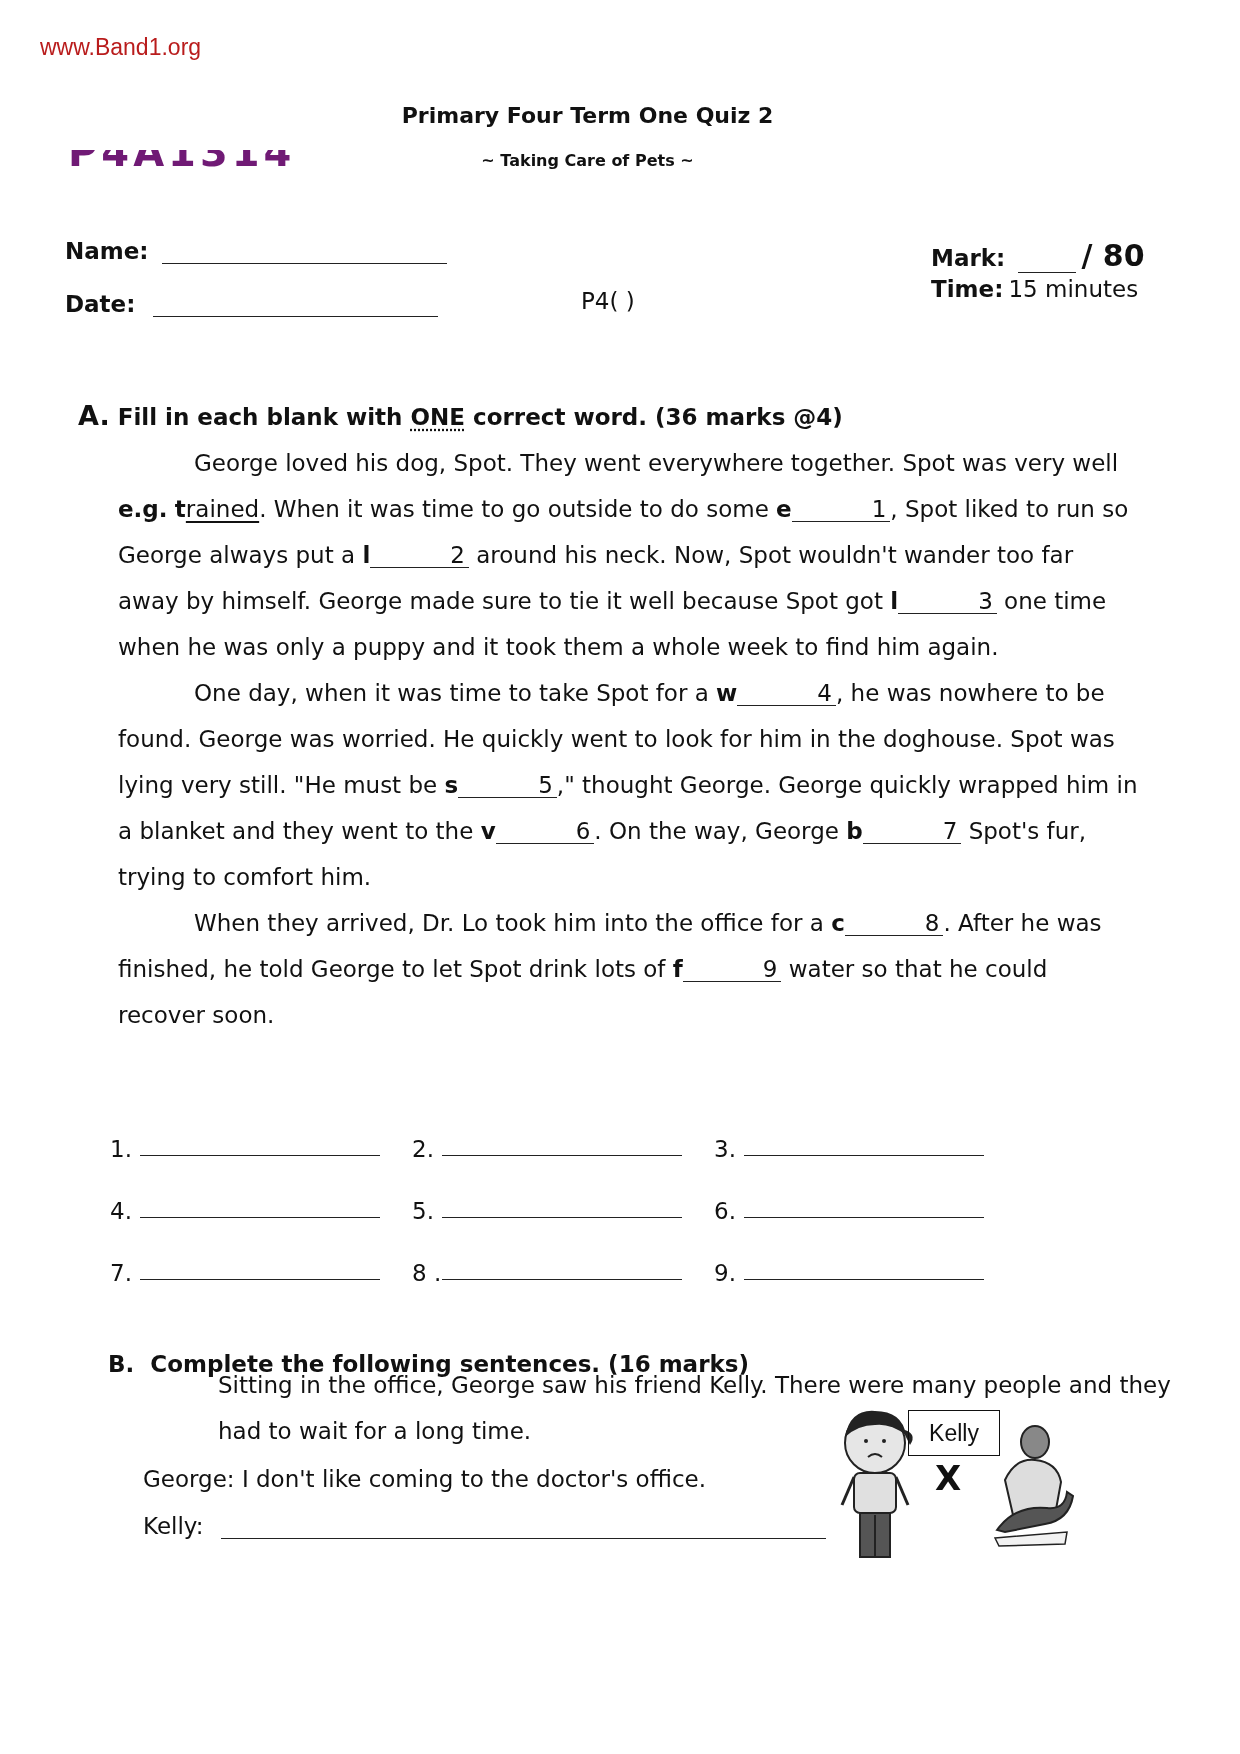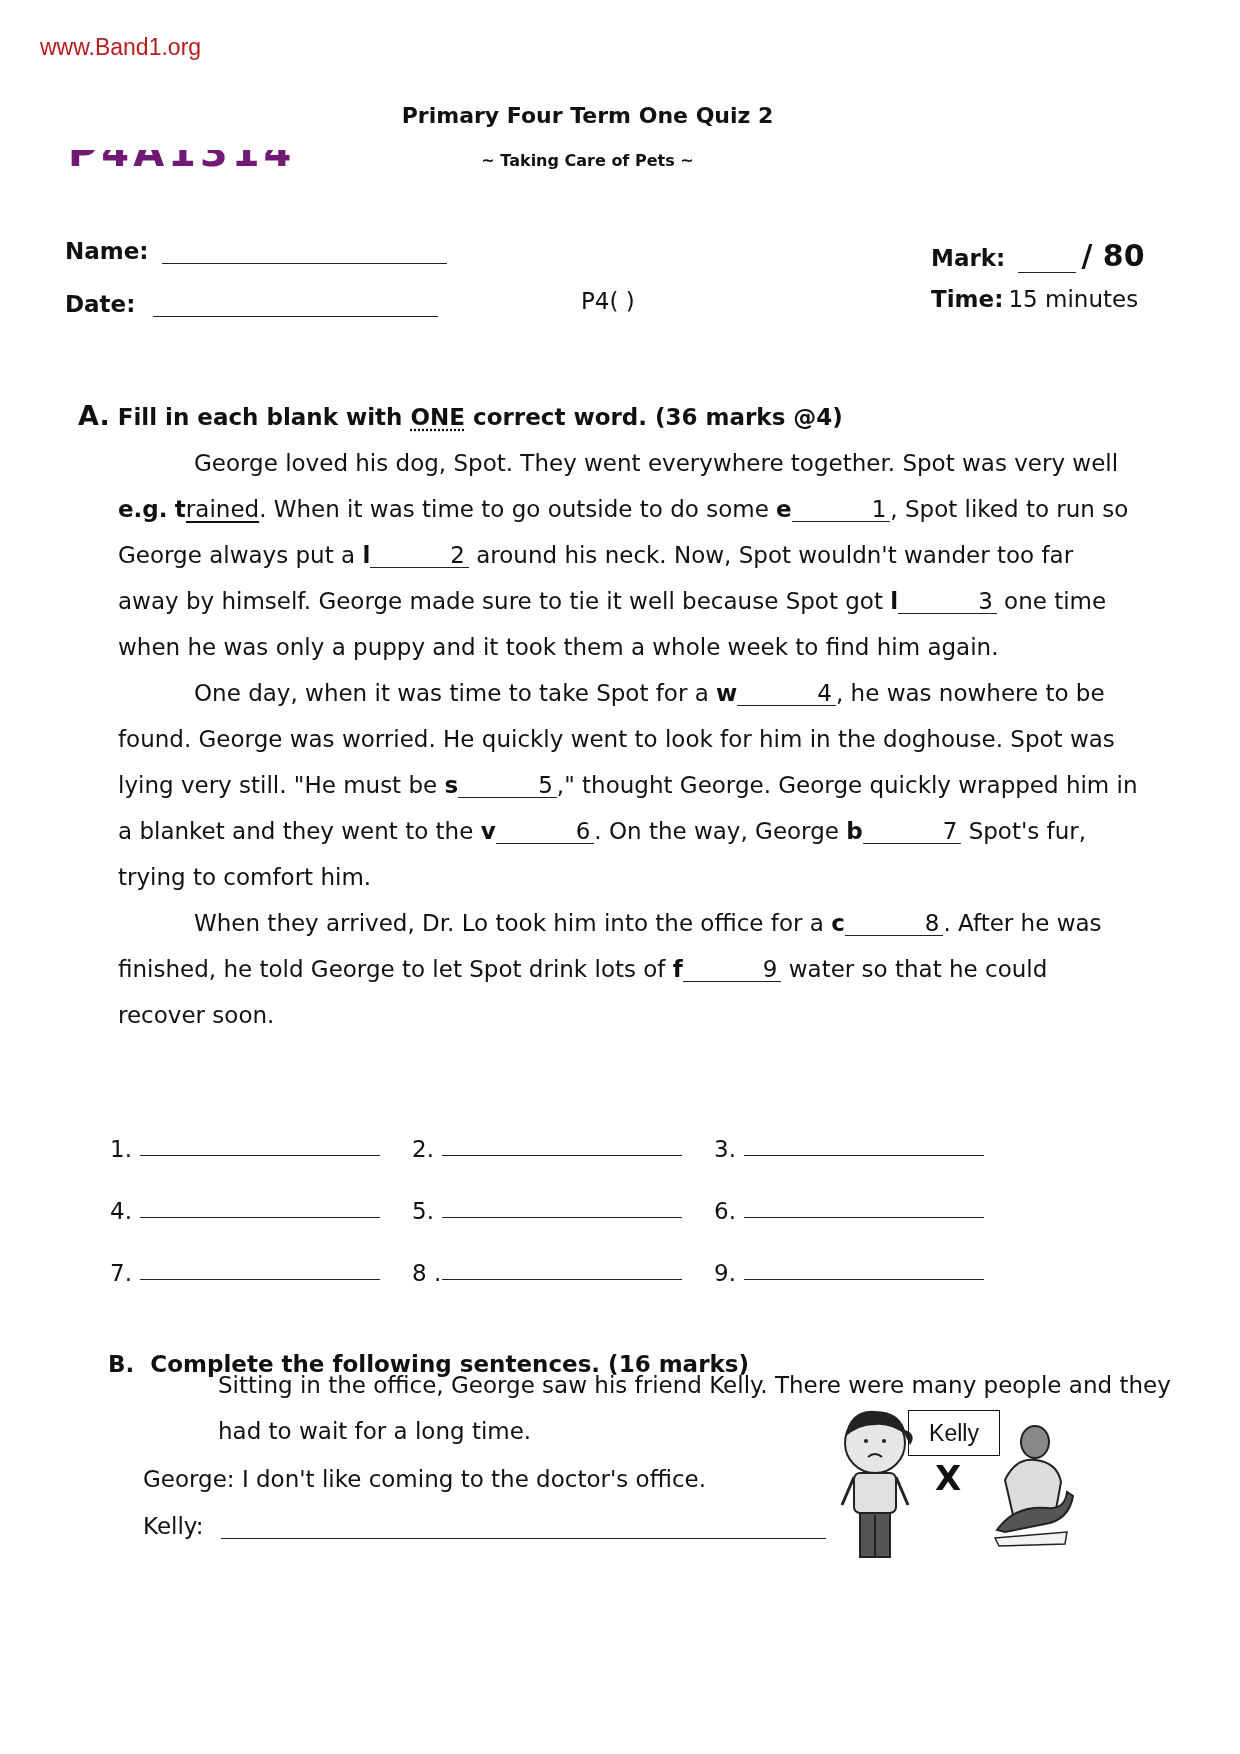--- a/index.html
+++ b/index.html
@@ -54,21 +54,21 @@
 <div class="abs" style="left:931px; top:238px;">
   <span class="label">Mark:</span>
   <span class="line" style="width:58px; margin-left:8px; height:24px;"></span>
   <span class="label" style="font-size:30px;">/ 80</span>
 </div>
 
 <div class="abs" style="left:65px; top:286px;">
   <span class="label">Date:</span>
   <span class="line" style="width:285px; margin-left:12px; height:30px;"></span>
 </div>
-<div class="abs" style="left:931px; top:286px;">
+<div class="abs" style="left:931px; top:276px;">
   <span class="label">Time:</span>
   <span class="plain">15 minutes</span>
 </div>
 
 <div class="abs secA">
   <span class="big">A.</span>
   <span>Fill in each blank with </span><span class="u">ONE</span><span> correct word. (36 marks  @4)</span>
 </div>
 
 <div class="abs para" style="top:440px;">

